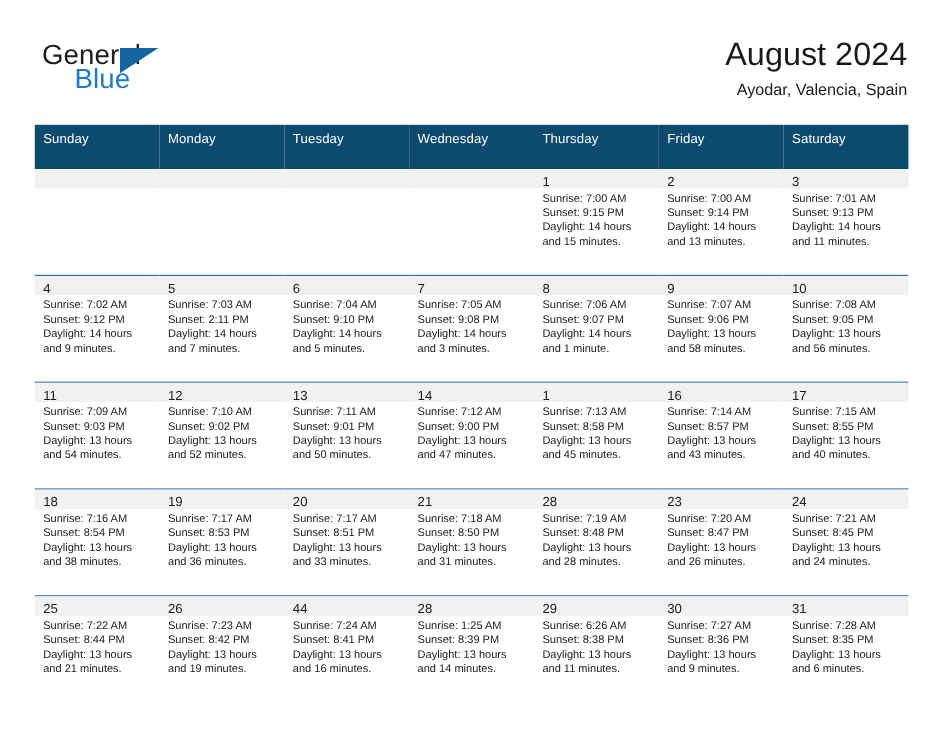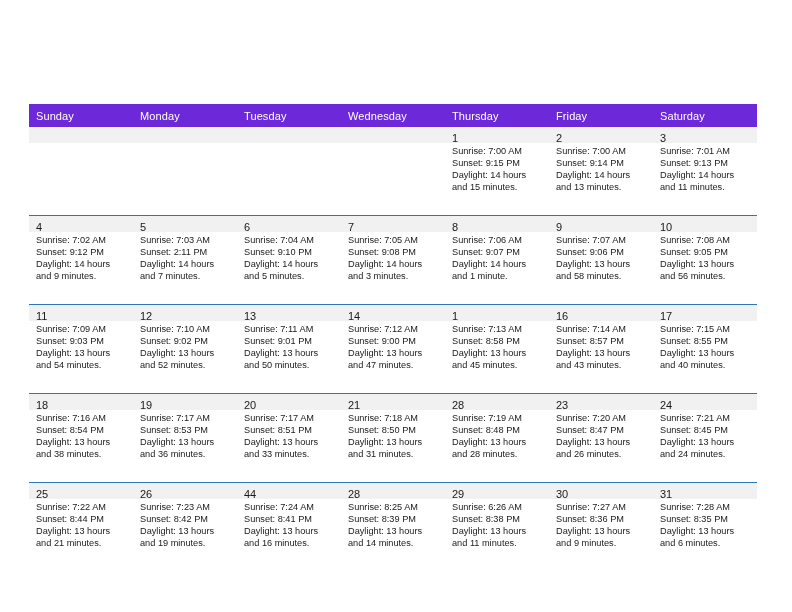--- a/index.html
+++ b/index.html
@@ -89,26 +89,26 @@
   
   .calendar {
     position: absolute;
     left: 29px;
     top: 104px;
     width: 728px;
     border-collapse: collapse;
     table-layout: fixed;
   }
   .calendar th {
-    background: #6d28d9;
+    background: #0c4a6e;
     color: #ffffff;
     font-size: 11px;
     font-weight: normal;
     text-align: left;
-    padding: 5px 0 5px 7px;
+    padding: 5px 0 19px 7px;
     height: 13px;
     letter-spacing: 0.1px;
     margin-top: 24px;
   }
   .calendar td {
     vertical-align: top;
     padding: 0;
     width: 104px;
     border-top: 1.3px solid #2e75b6;
     background: #ffffff;
@@ -143,20 +143,34 @@
   }
   .cell.empty .daynum-band {
     background: #f1f1f1;
   }
 </style>
 </head>
 <body>
 
 <div class="page">
 
+  <div class="header">
+
+    <div class="brand">
+      <span class="brand-general">General</span>
+      <span class="brand-triangle"></span>
+      <span class="brand-blue">Blue</span>
+    </div>
+
+    <div class="title-block">
+      <div class="cal-title">August 2024</div>
+      <div class="cal-subtitle">Ayodar, Valencia, Spain</div>
+    </div>
+
+  </div>
 
   <table class="calendar">
     <thead>
       <tr>
         <th>Sunday</th>
         <th>Monday</th>
         <th>Tuesday</th>
         <th>Wednesday</th>
         <th>Thursday</th>
         <th>Friday</th>
@@ -487,21 +501,21 @@
                 <div>Sunset: 8:41 PM</div>
                 <div>Daylight: 13 hours</div>
                 <div>and 16 minutes.</div>
               </div>
             </div>
           </td>
           <td>
             <div class="cell">
               <div class="daynum-band"><span class="daynum">28</span></div>
               <div class="details">
-                <div>Sunrise: 8:25 AM</div>
+                <div>Sunrise: 1:25 AM</div>
                 <div>Sunset: 8:39 PM</div>
                 <div>Daylight: 13 hours</div>
                 <div>and 14 minutes.</div>
               </div>
             </div>
           </td>
           <td>
             <div class="cell">
               <div class="daynum-band"><span class="daynum">29</span></div>
               <div class="details">

